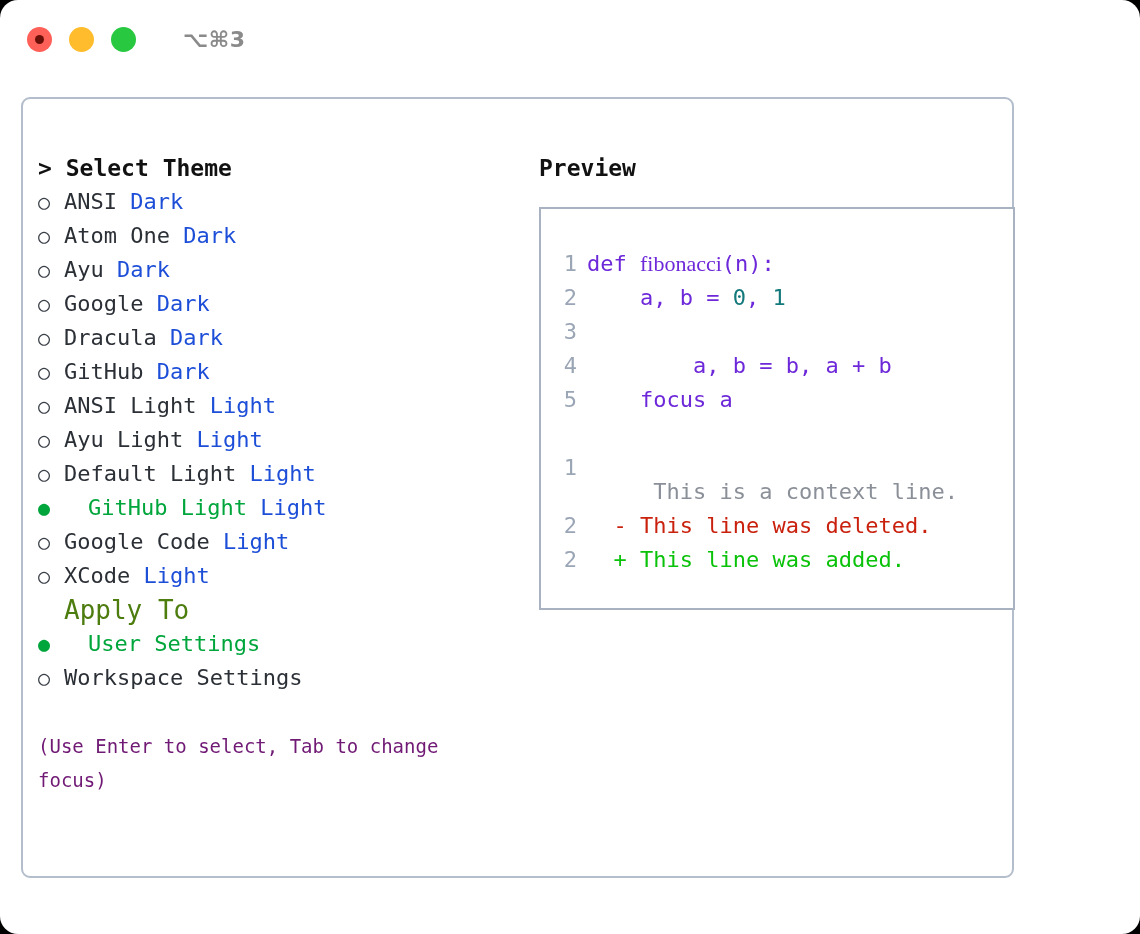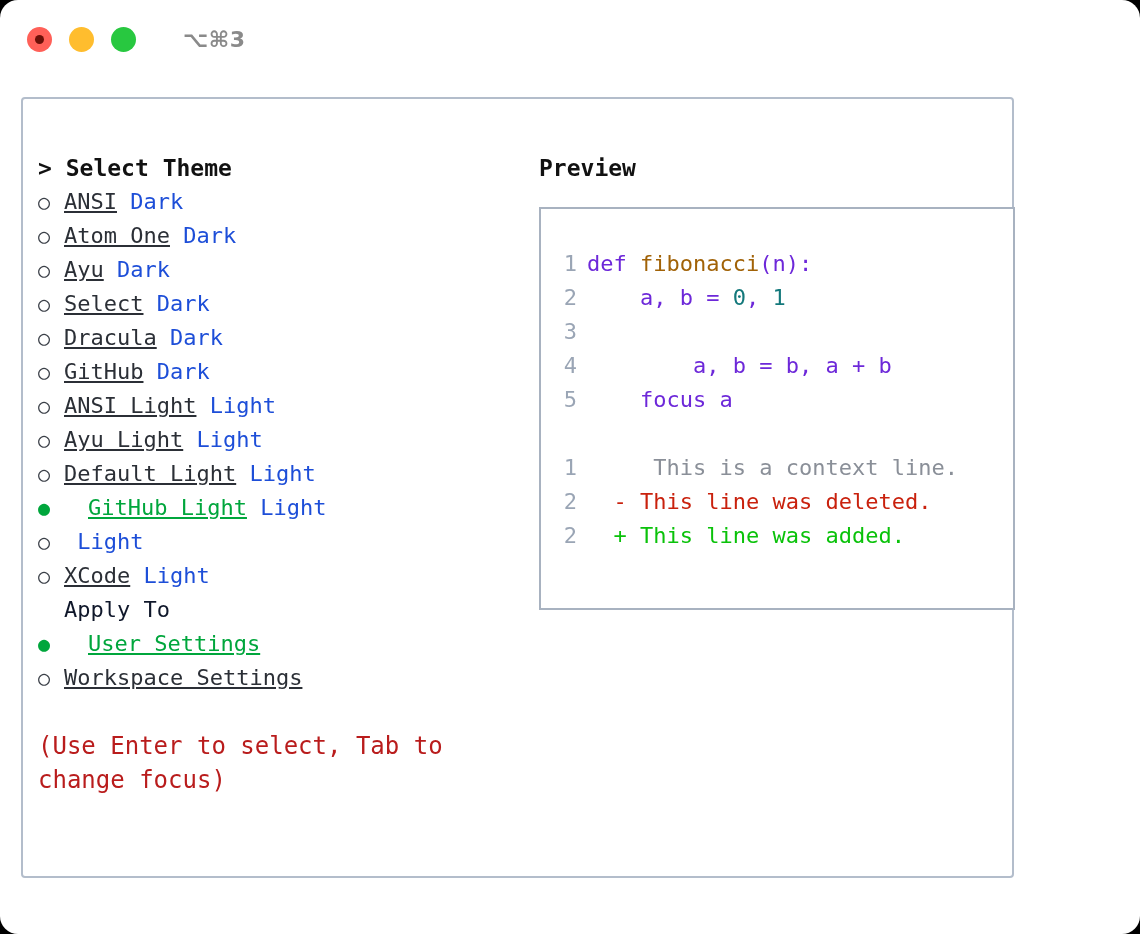--- a/index.html
+++ b/index.html
@@ -67,21 +67,21 @@
   }
 
   
   .panel {
     position: absolute;
     left: 21px;
     top: 97px;
     width: 993px;
     height: 781px;
     border: 2px solid #b3bdcb;
-    border-radius: 4px;
+    border-radius: 9px;
     box-sizing: border-box;
   }
 
   .panel-body {
     position: absolute;
     left: 0; top: 0;
     width: 100%;
     height: 100%;
   }
 
@@ -110,38 +110,38 @@
     white-space: pre;
   }
   .bullet {
     display: inline-block;
     width: 26px;
     flex: 0 0 26px;
     color: #3a3f47;
     font-size: 20px;
   }
   .opt-row.selected .bullet { color: #00a63c; }
-  .opt-label { color: #2b2f36; text-decoration: underline; }
+  .opt-label { color: #2b2f36; }
   .opt-row.selected .opt-label { color: #00a63c; margin-left: 24px; }
   .opt-variant { color: #1d4ed8; }
 
   .apply-header {
-    font-size: 22px;
-    color: #0f172a;
+    font-size: 26px;
+    color: #4d7c0f;
     line-height: 34px;
     padding-left: 26px;
     white-space: pre;
   }
 
   .spacer-block { height: 34px; }
 
   .hint {
-    font-size: 24px;
-    line-height: 34px;
-    color: #b91c1c;
+    font-size: 19px;
+    line-height: 34px;
+    color: #701a75;
     width: 420px;
     white-space: pre-wrap;
   }
 
   
   .right-col {
     position: absolute;
     left: 478px;
     top: 52px;
     width: 500px;
@@ -170,26 +170,26 @@
   }
   .lineno {
     width: 46px;
     flex: 0 0 46px;
     text-align: right;
     color: #9aa5b5;
     padding-right: 10px;
     box-sizing: border-box;
   }
   .code-text { color: #6d28d9; }
-  .tok-fn   { color: #a16207; }
+  .tok-fn   { color: #6d28d9; font-family: Liberation Serif, serif; }
   .tok-num  { color: #13787b; }
   .tok-call { color: #0f89c7; }
   .code-gap { height: 34px; }
 
-  .diff-ctx   { color: #8a8f98; }
+  .diff-ctx   { color: #8a8f98; margin-top: 24px; }
   .diff-del   { color: #c9210d; }
   .diff-add   { color: #0ac20a; }
 </style>
 </head>
 <body>
 
 <div id="app">
 
   <div class="titlebar">
     <div class="lights">
@@ -204,28 +204,28 @@
     <div class="panel-body">
 
       <div class="left-col">
 
         <div class="section-header"><span class="caret">&gt;</span> <span>Select Theme</span></div>
 
         <div id="theme-list">
             <div class="opt-row"><span class="bullet">○</span><span class="opt-label">ANSI</span><span class="opt-variant"> Dark</span></div>
             <div class="opt-row"><span class="bullet">○</span><span class="opt-label">Atom One</span><span class="opt-variant"> Dark</span></div>
             <div class="opt-row"><span class="bullet">○</span><span class="opt-label">Ayu</span><span class="opt-variant"> Dark</span></div>
-            <div class="opt-row"><span class="bullet">○</span><span class="opt-label">Select</span><span class="opt-variant"> Dark</span></div>
+            <div class="opt-row"><span class="bullet">○</span><span class="opt-label">Google</span><span class="opt-variant"> Dark</span></div>
             <div class="opt-row"><span class="bullet">○</span><span class="opt-label">Dracula</span><span class="opt-variant"> Dark</span></div>
             <div class="opt-row"><span class="bullet">○</span><span class="opt-label">GitHub</span><span class="opt-variant"> Dark</span></div>
             <div class="opt-row"><span class="bullet">○</span><span class="opt-label">ANSI Light</span><span class="opt-variant"> Light</span></div>
             <div class="opt-row"><span class="bullet">○</span><span class="opt-label">Ayu Light</span><span class="opt-variant"> Light</span></div>
             <div class="opt-row"><span class="bullet">○</span><span class="opt-label">Default Light</span><span class="opt-variant"> Light</span></div>
             <div class="opt-row selected"><span class="bullet">●</span><span class="opt-label">GitHub Light</span><span class="opt-variant"> Light</span></div>
-            <div class="opt-row"><span class="bullet">○</span><span class="opt-variant"> Light</span></div>
+            <div class="opt-row"><span class="bullet">○</span><span class="opt-label">Google Code</span><span class="opt-variant"> Light</span></div>
             <div class="opt-row"><span class="bullet">○</span><span class="opt-label">XCode</span><span class="opt-variant"> Light</span></div>
           </div>
 
         <div class="apply-header">Apply To</div>
 
         <div id="apply-list">
             <div class="opt-row selected"><span class="bullet">●</span><span class="opt-label">User Settings</span></div>
             <div class="opt-row"><span class="bullet">○</span><span class="opt-label">Workspace Settings</span></div>
           </div>
 

